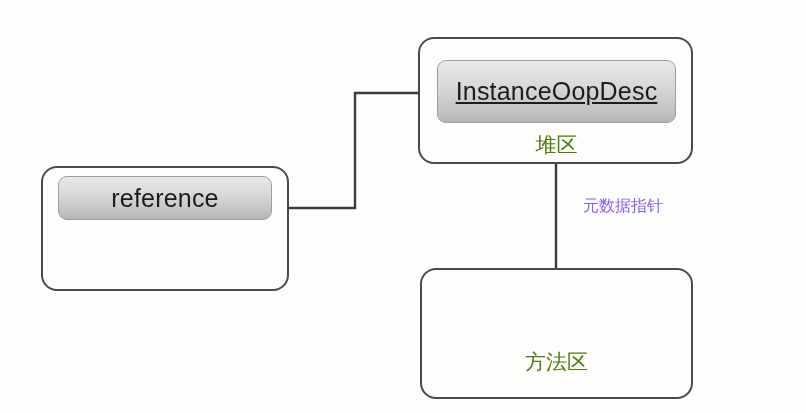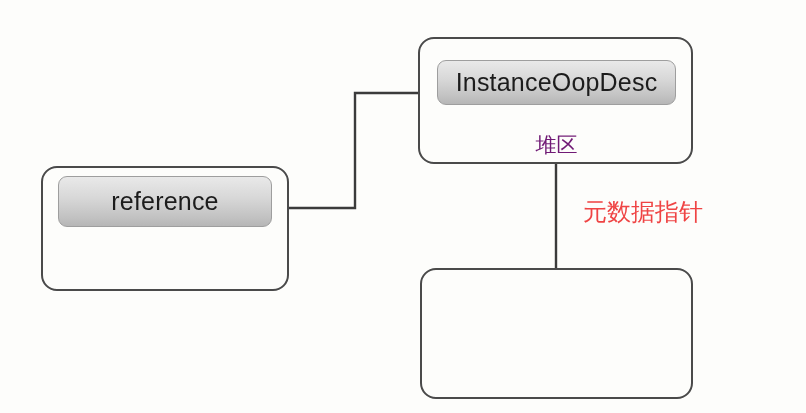--- a/index.html
+++ b/index.html
@@ -37,44 +37,44 @@
     border-radius: 9px;
     background: linear-gradient(to bottom, #e9e9e9 0%, #d8d8d8 42%, #c2c2c2 82%, #b6b6b6 100%);
     display: flex;
     align-items: center;
     justify-content: center;
     color: #1c1c1c;
     font-size: 25px;
     letter-spacing: 0.2px;
     white-space: nowrap;
   }
-  #node-reference        { left: 58px;  top: 176px; width: 214px; height: 51px; }
-  #node-instanceoopdesc  { left: 437px; top: 60px;  width: 239px; height: 45px; }
+  #node-reference        { left: 58px;  top: 176px; width: 214px; height: 44px; }
+  #node-instanceoopdesc  { left: 437px; top: 60px;  width: 239px; height: 63px; text-decoration: underline; }
   #node-instanceklass    { left: 440px; top: 283px; width: 233px; height: 57px; }
 
   
   .caption {
     position: absolute;
     text-align: center;
-    color: #701a75;
+    color: #4d7c0f;
     font-size: 21px;
     font-family: Liberation Serif, serif;
     white-space: nowrap;
   }
   #caption-stack  { left: 58px;  top: 248px; width: 214px; }
   #caption-heap   { left: 437px; top: 131px; width: 239px; }
   #caption-method { left: 440px; top: 348px; width: 233px; }
 
   
   #label-metadata-pointer {
     position: absolute;
     left: 583px;
     top: 196px;
-    color: #ef4444;
-    font-size: 24px;
+    color: #8b5cf6;
+    font-size: 16px;
     font-family: Liberation Serif, serif;
     white-space: nowrap;
   }
 
   
   #connectors {
     position: absolute;
     left: 0;
     top: 0;
     width: 806px;
@@ -100,16 +100,17 @@
   </svg>
 
   <div id="region-stack" class="region"></div>
   <div id="node-reference" class="node">reference</div>
 
   <div id="region-heap" class="region"></div>
   <div id="node-instanceoopdesc" class="node">InstanceOopDesc</div>
   <div id="caption-heap" class="caption">堆区</div>
 
   <div id="region-method" class="region"></div>
+  <div id="caption-method" class="caption">方法区</div>
 
   <div id="label-metadata-pointer">元数据指针</div>
 
 </div>
 
 </body></html>

